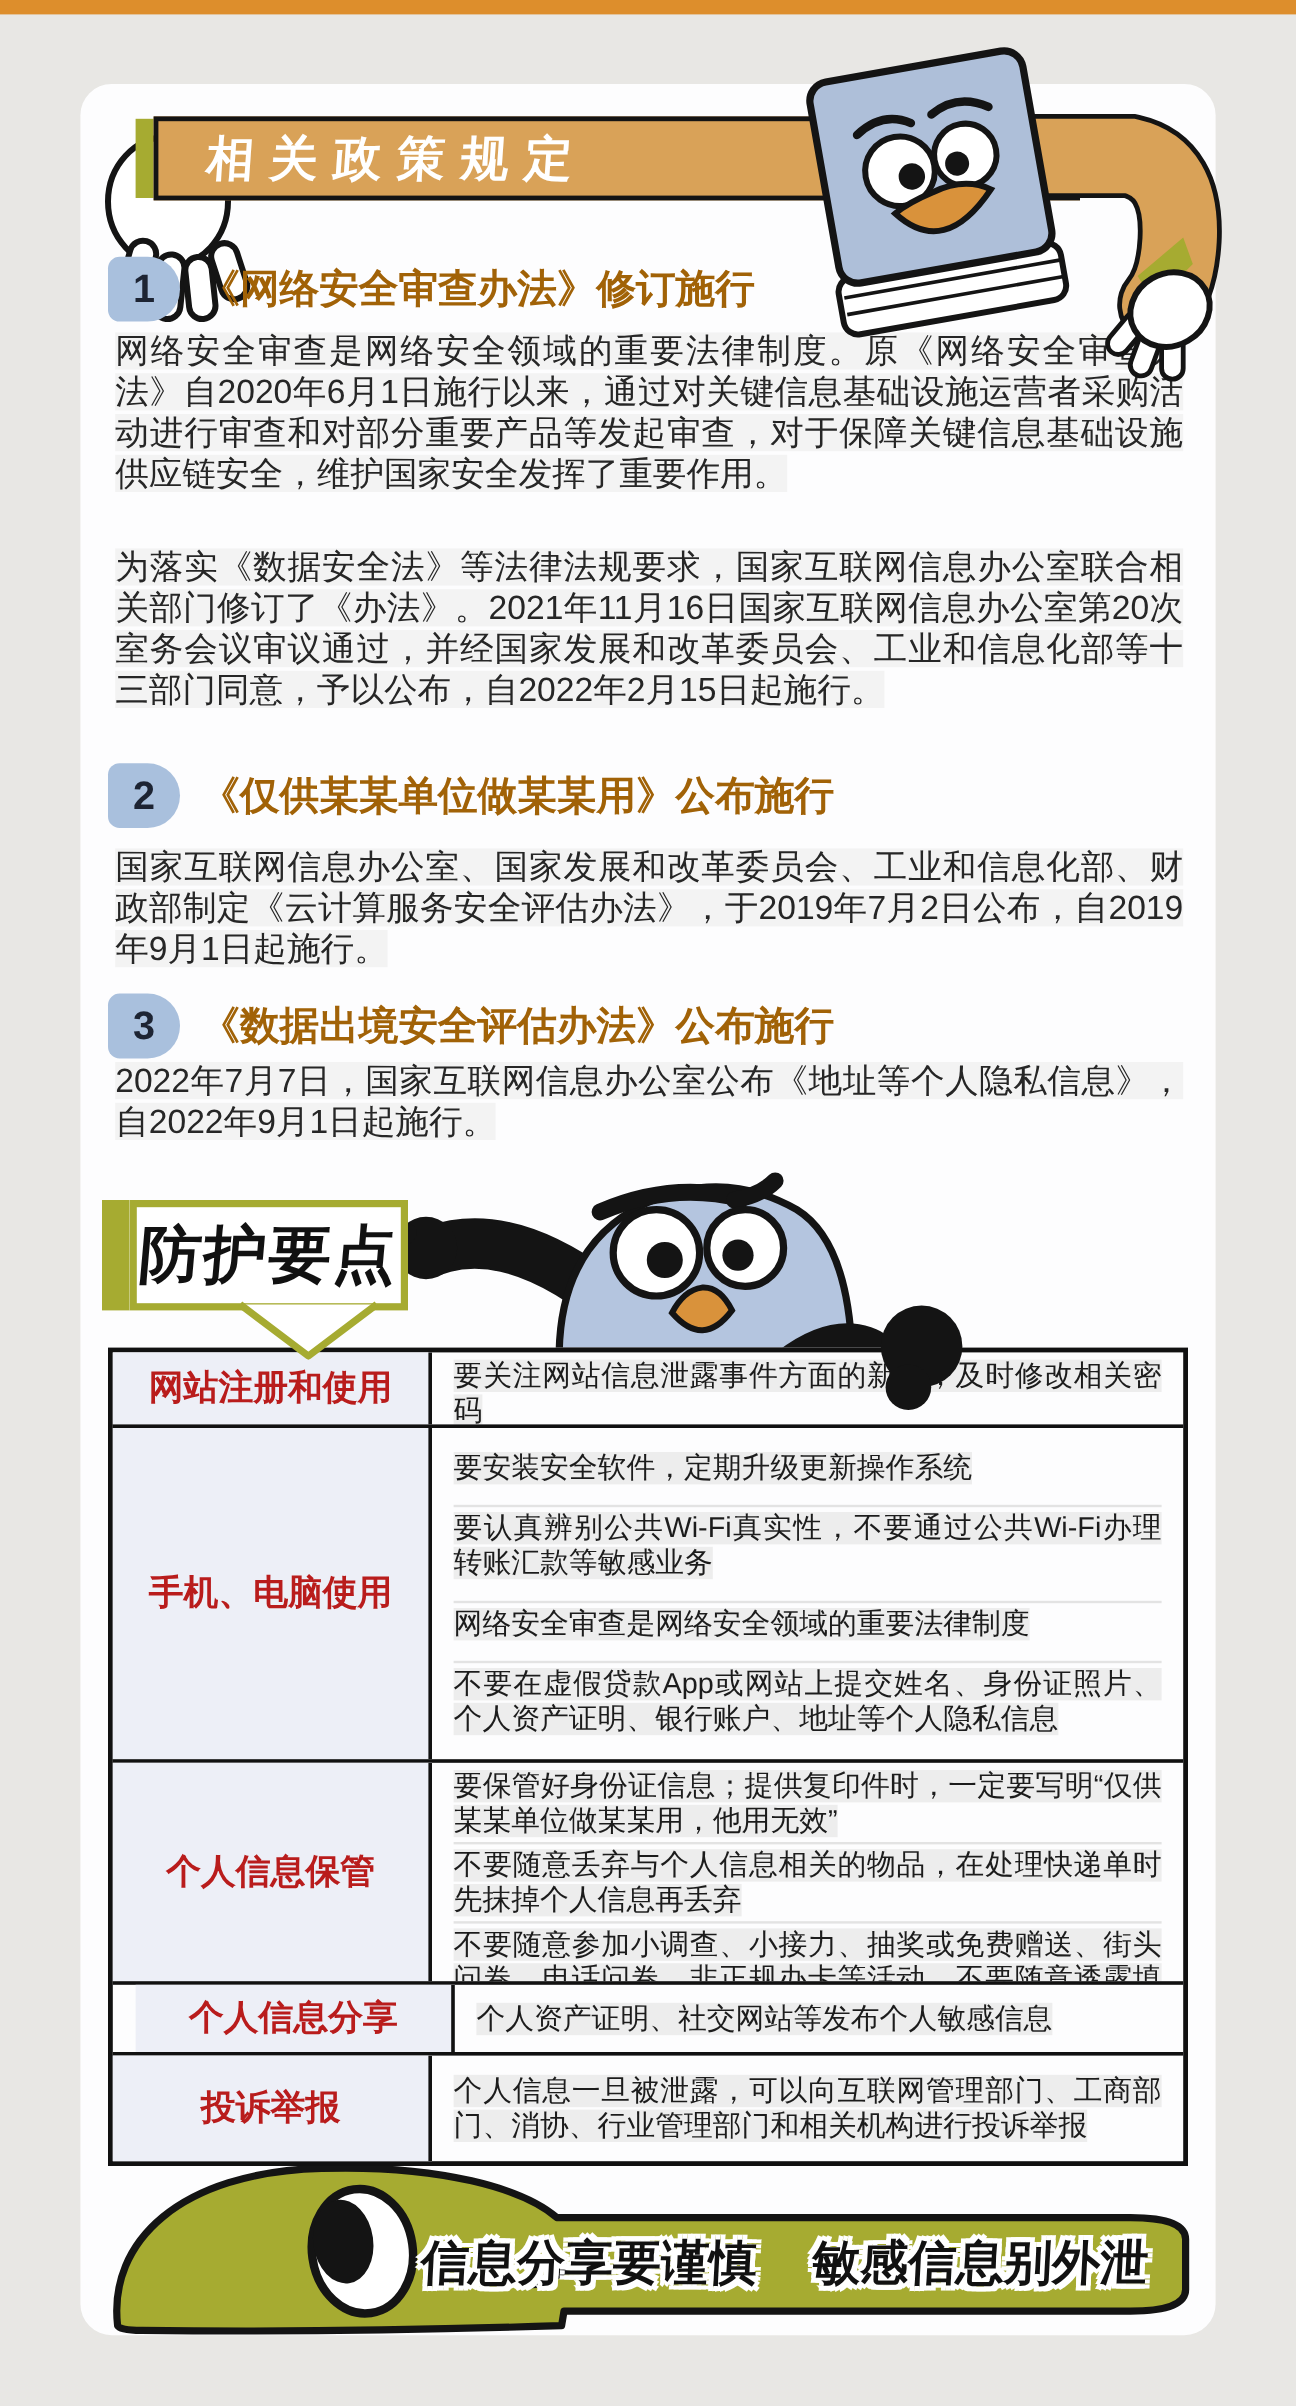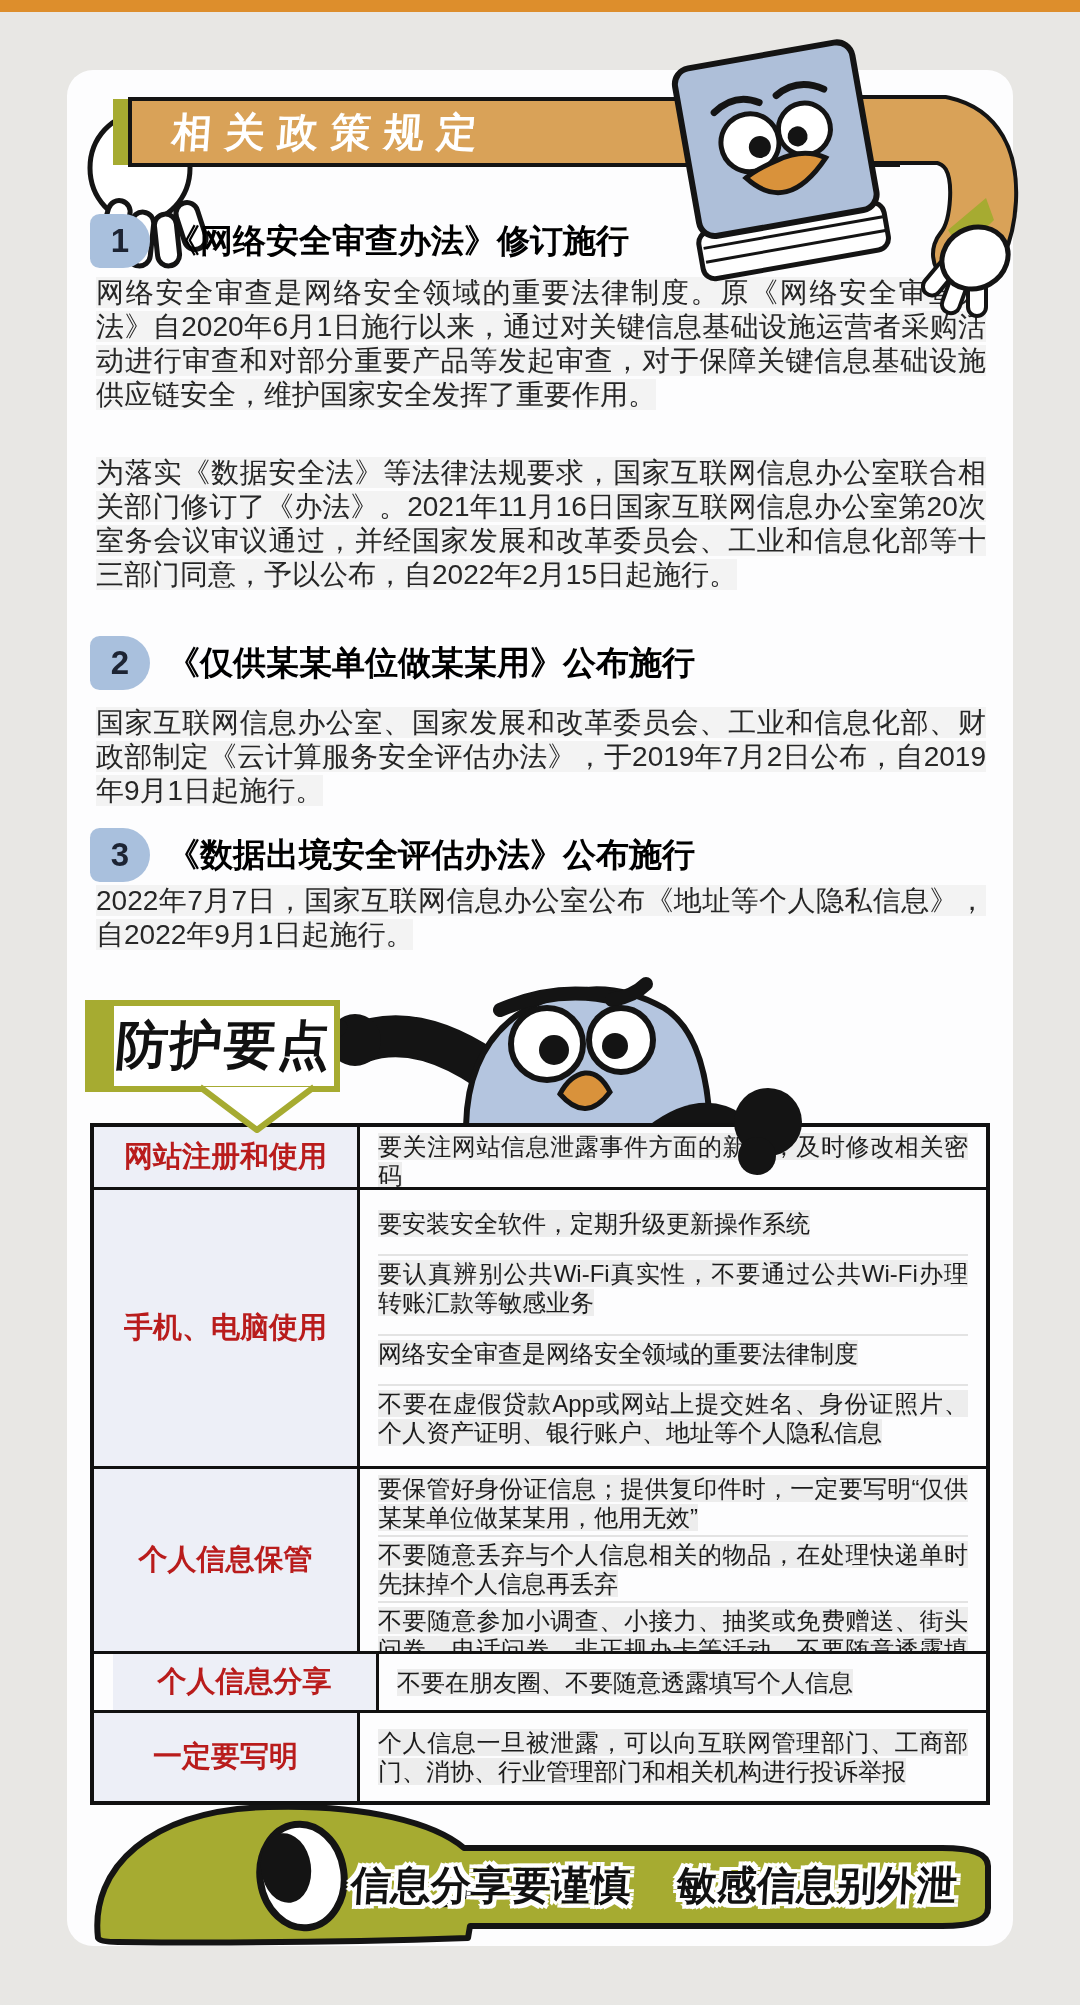--- a/index.html
+++ b/index.html
@@ -17,21 +17,21 @@
   .banner{position:absolute;left:128px;top:97px;width:772px;height:70px;background:#d9a258;
           border:4px solid #141414;box-sizing:border-box;display:flex;align-items:center;}
   .banner-title{margin-left:40px;font-size:40px;font-weight:900;color:#ffffff;
           letter-spacing:13px;transform:skewX(-4deg);white-space:nowrap;}
 
   
   .sec-head{position:absolute;left:90px;display:flex;align-items:center;}
   .badge{width:60px;height:54px;background:#a9c0dd;border-radius:10px 28px 28px 10px;
          display:flex;align-items:center;justify-content:center;
          font-size:33px;font-weight:800;color:#1d2433;}
-  .sec-title{margin-left:17px;font-size:33px;font-weight:900;color:#000000;white-space:nowrap;}
+  .sec-title{margin-left:17px;font-size:33px;font-weight:900;color:#a16207;white-space:nowrap;}
 
   .para{position:absolute;left:96px;width:890px;font-size:28px;line-height:34px;color:#262626;
         text-align:justify;}
   .para span{background:#f3f3f3;-webkit-box-decoration-break:clone;box-decoration-break:clone;}
 
   
   .tips-bar{position:absolute;left:85px;top:1000px;width:23px;height:92px;background:#a6ab31;}
   .tips-box{position:absolute;left:108px;top:1000px;width:232px;height:92px;background:#ffffff;
             border:6px solid #a6ab31;box-sizing:border-box;display:flex;align-items:center;justify-content:center;}
   .tips-title{font-size:52px;font-weight:900;color:#111111;transform:skewX(-5deg);letter-spacing:2px;white-space:nowrap;}
@@ -148,25 +148,25 @@
         <div class="tlabel">个人信息保管</div>
         <div class="tcell">
           <div class="titem"><span>要保管好身份证信息；提供复印件时，一定要写明“仅供某某单位做某某用，他用无效”</span></div>
           <div class="titem"><span>不要随意丢弃与个人信息相关的物品，在处理快递单时先抹掉个人信息再丢弃</span></div>
           <div class="titem"><span>不要随意参加小调查、小接力、抽奖或免费赠送、街头问卷、电话问卷、非正规办卡等活动，不要随意透露填写个人信息</span></div>
         </div>
       </div>
       <div class="trow r4">
         <div class="tlabel">个人信息分享</div>
         <div class="tcell">
-          <div class="titem"><span>不要在朋友圈、不要随意透露填写个人信息</span></div>
+          <div class="titem"><span>个人资产证明、社交网站等发布个人敏感信息</span></div>
         </div>
       </div>
       <div class="trow r5">
-        <div class="tlabel">一定要写明</div>
+        <div class="tlabel">投诉举报</div>
         <div class="tcell">
           <div class="titem"><span>个人信息一旦被泄露，可以向互联网管理部门、工商部门、消协、行业管理部门和相关机构进行投诉举报</span></div>
         </div>
       </div>
     </div>
   </div>
 
   <svg class="layer layer-high" viewBox="0 0 1080 2005">
     <g>
       <path d="M 858 130 H 942 Q 986 140 983 200 Q 981 236 966 254" stroke="#141414" stroke-width="70" fill="none" stroke-linecap="round"></path>

